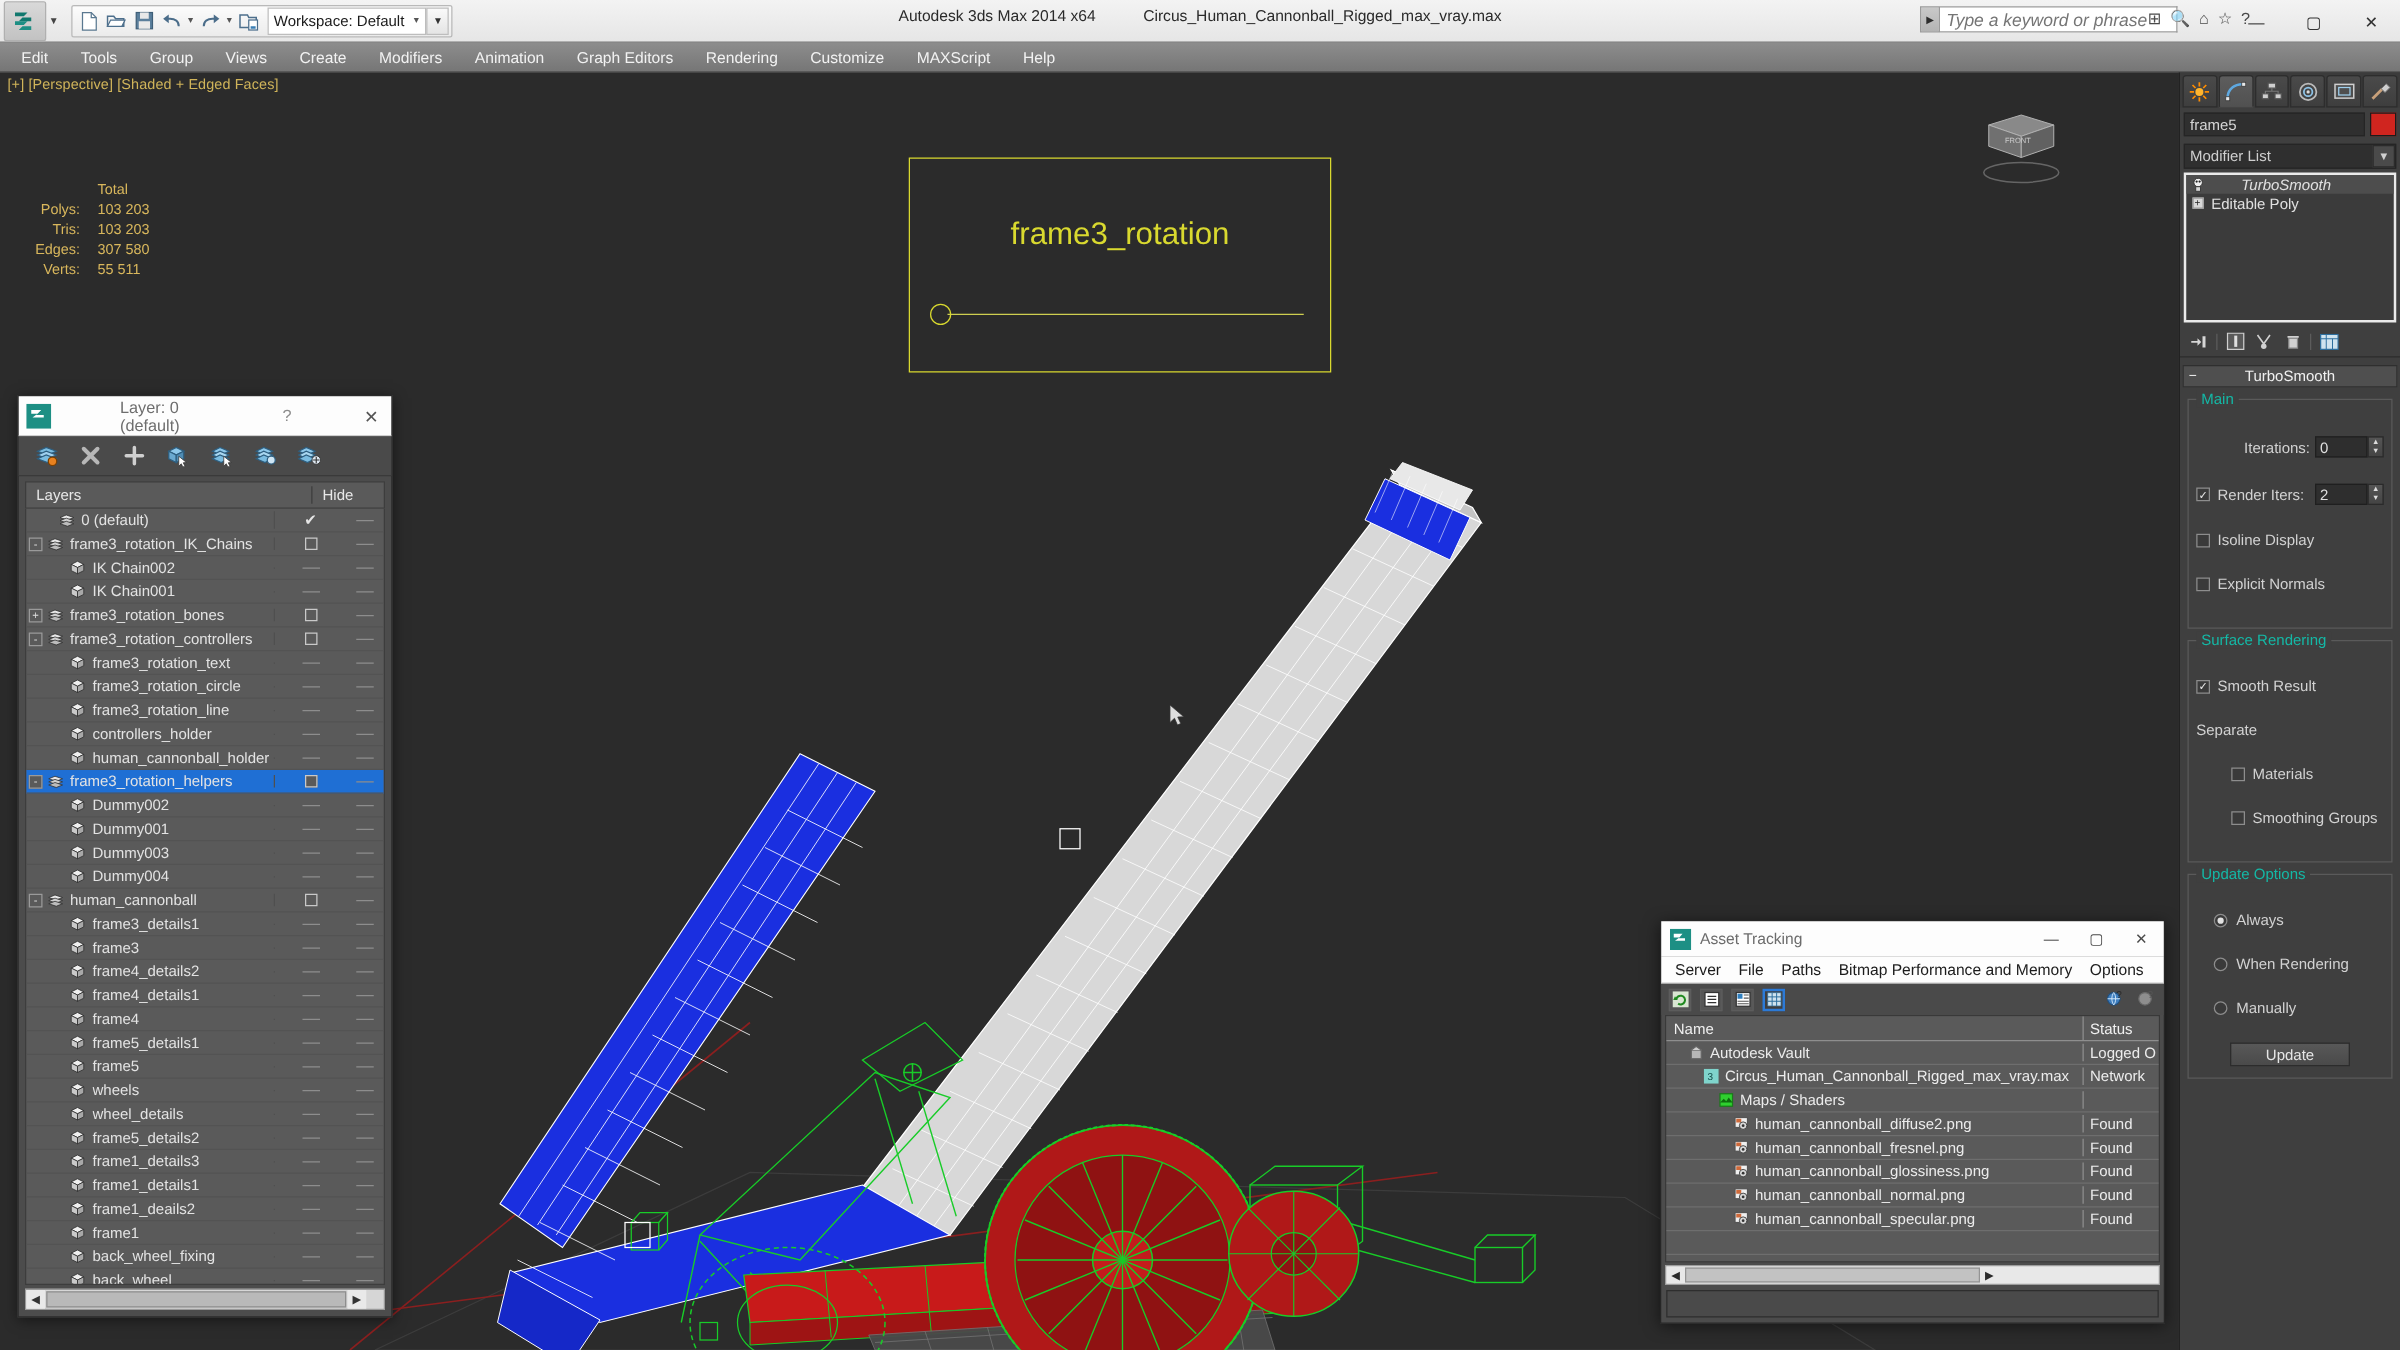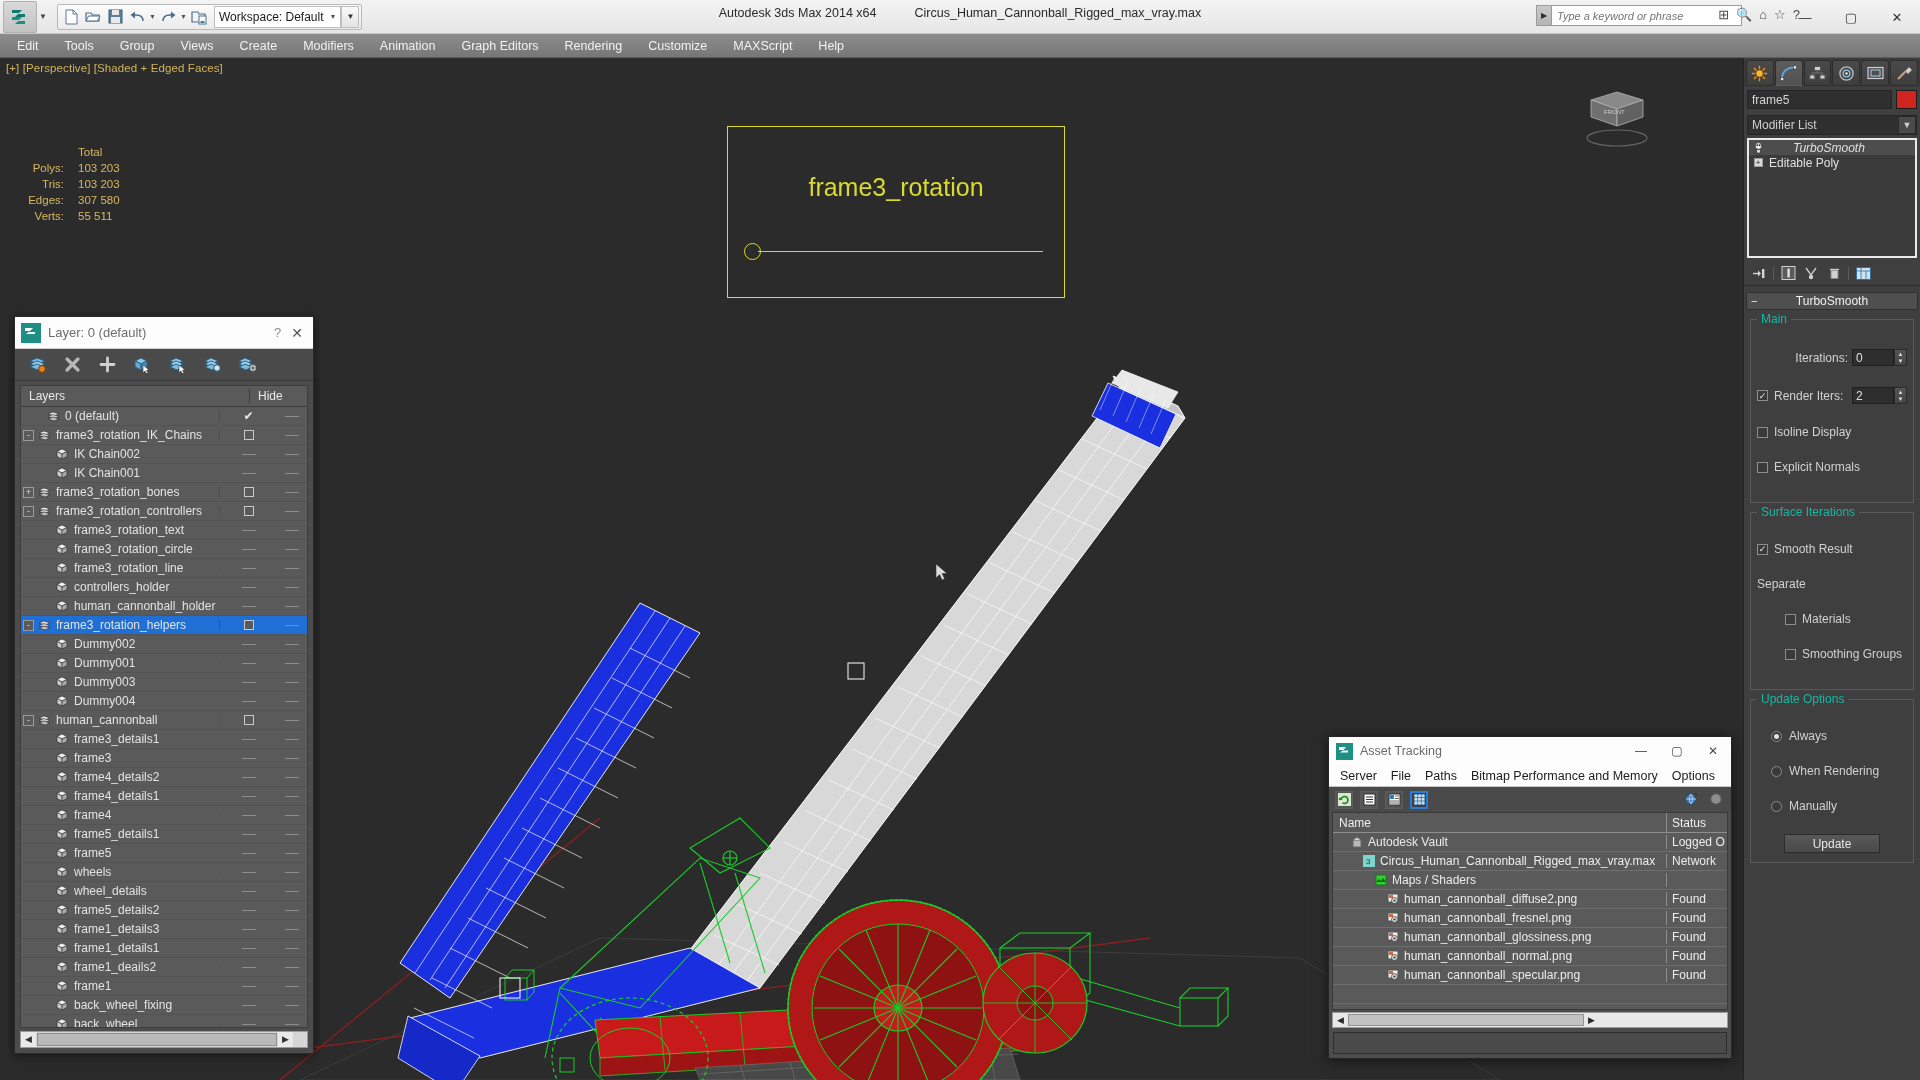--- a/index.html
+++ b/index.html
@@ -57,21 +57,21 @@
     position:absolute; right:178px; top:5px; display:flex; align-items:center;
     height:21px;
   }
   .search-arrow {
     width:16px; height:21px; background:linear-gradient(#c9c9c9,#b4b4b4);
     border:1px solid #9b9b9b; display:flex; align-items:center; justify-content:center;
     font-size:8px; color:#2d2d2d;
   }
   .search-input {
     width:190px; height:21px; border:1px solid #9b9b9b; border-left:none;
-    background:#fff; font-style:italic; color:#8a8a8a; font-size:11px;
+    background:#fff; font-style:italic; color:#8a8a8a; font-size:14px;
     padding:0 5px; font-family:"Liberation Sans",sans-serif;
   }
   .helpicons { position:absolute; right:120px; top:7px; display:flex; gap:7px; align-items:center; }
   .helpicons span { color:#4a4a4a; font-size:13px; }
   .wincontrols { position:absolute; right:0; top:0; display:flex; height:34px; }
   .wc { width:46px; height:34px; display:flex; align-items:center; justify-content:center; color:#333; font-size:13px; }
 
   
   .menubar {
     position:absolute; left:0; top:34px; width:1920px; height:24px;
@@ -122,20 +122,21 @@
   
   .layerdlg {
     position:absolute; left:14px; top:316px; width:300px; height:738px;
     background:#4c4c4c; border:1px solid #2a2a2a;
     box-shadow:0 2px 10px rgba(0,0,0,.5);
     display:flex; flex-direction:column;
   }
   .ld-title {
     height:32px; background:#fdfdfd; display:flex; align-items:center; padding:0 6px;
     border-bottom:1px solid #cfcfcf;
+    gap:48px;
   }
   .ld-icon { width:20px; height:20px; margin-right:7px; }
   .ld-title-text { color:#6d6d6d; font-size:13px; }
   .ld-help { margin-left:auto; color:#8c8c8c; font-size:13px; padding-right:10px; }
   .ld-close { color:#555; font-size:14px; padding-right:4px; }
   .ld-toolbar {
     height:32px; background:#4a4a4a; display:flex; align-items:center; gap:15px; padding:0 12px;
     border-bottom:1px solid #3a3a3a;
   }
   .ld-tb-btn { width:20px; height:20px; display:flex; align-items:center; justify-content:center; }
@@ -1617,21 +1618,21 @@
           <span class="cb"></span>
           <span>Isoline Display</span>
         </div>
         <div class="frow">
           <span class="cb"></span>
           <span>Explicit Normals</span>
         </div>
       </div>
 
       <div class="group">
-        <div class="group-title">Surface Iterations</div>
+        <div class="group-title">Surface Rendering</div>
         <div class="frow">
           <span class="cb">✓</span>
           <span>Smooth Result</span>
         </div>
         <div class="frow">
           <span>Separate</span>
         </div>
         <div class="frow" style="padding-left:28px">
           <span class="cb"></span>
           <span>Materials</span>

